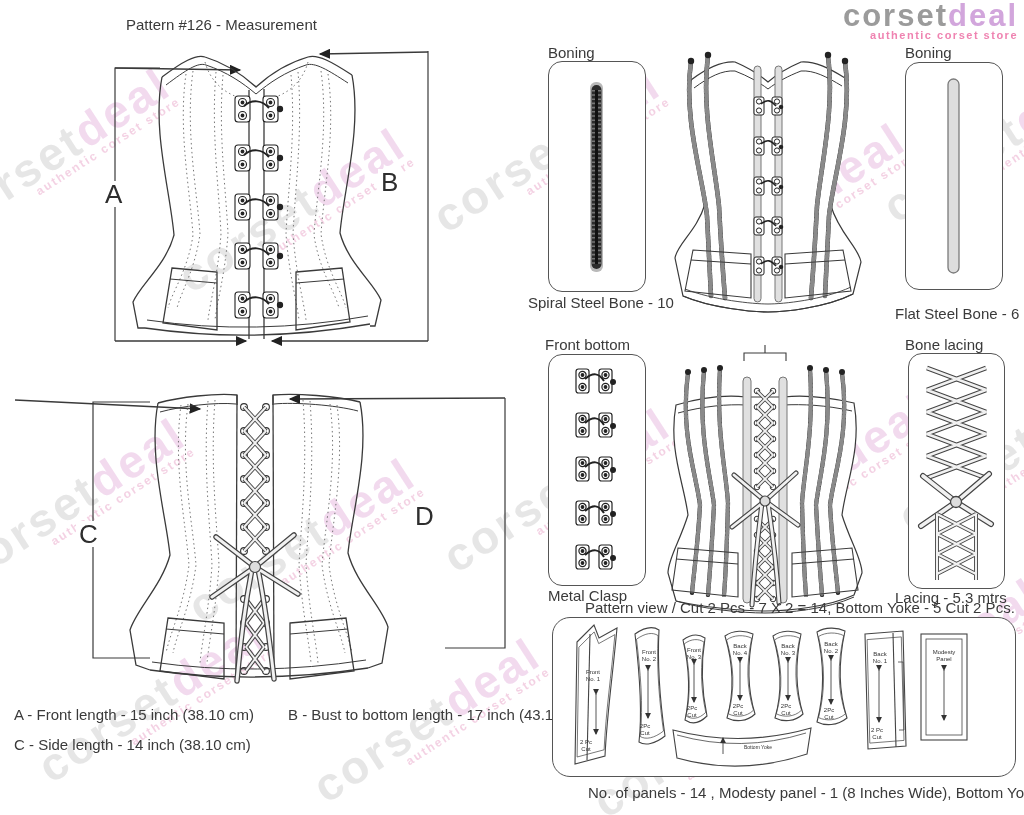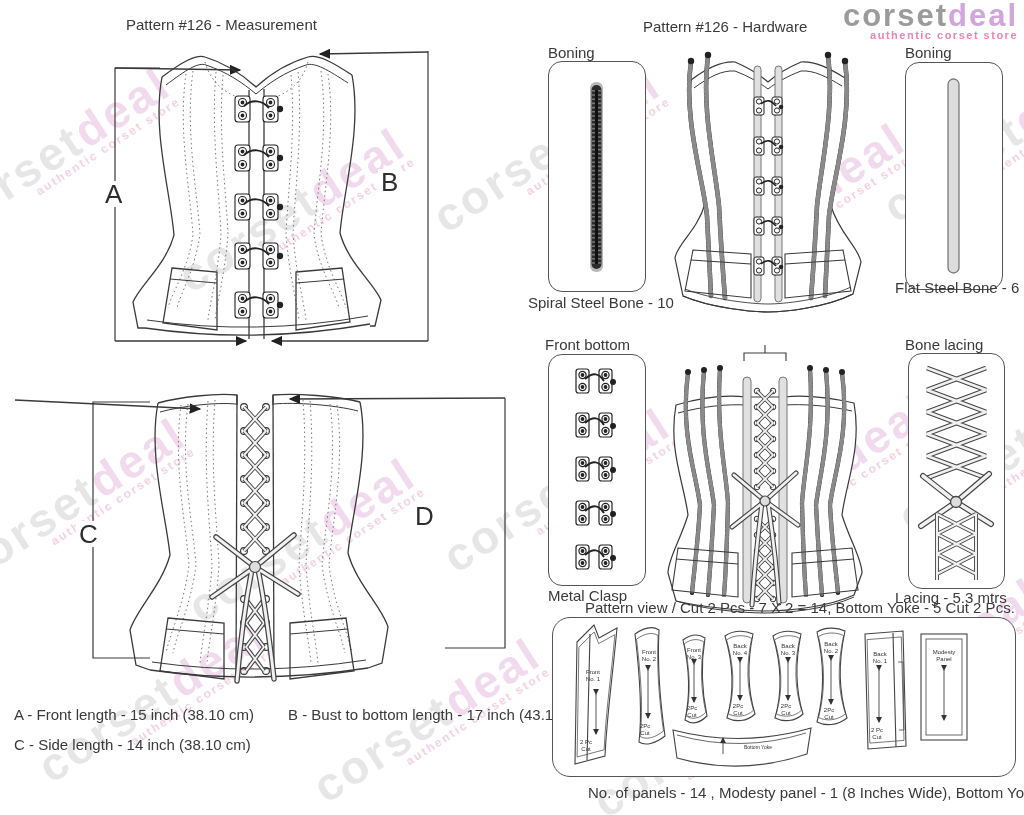--- a/index.html
+++ b/index.html
@@ -87,21 +87,20 @@
       <span class="wm-brand"><span class="wm-g">corset</span><span class="wm-p">deal</span></span>
       <span class="wm-tag">authentic corset store</span>
     </div>
 
   <div id="logo">
     <span class="logo-brand"><span class="logo-g">corset</span><span class="logo-p">deal</span></span>
     <span class="logo-tag">authentic corset store</span>
   </div>
 
   <div class="abs lbl ctr" style="left:126px;top:16px;width:260px">Pattern #126 -  Measurement</div>
-  <div class="abs lbl ctr" style="left:643px;top:18px;width:260px">Pattern #126 -  Hardware</div>
 
   <svg class="abs" style="left:0;top:40px" width="560" height="322" viewBox="0 0 560 322">
     <defs>
       <marker id="arF" markerWidth="10" markerHeight="8" refX="8" refY="4" orient="auto">
           <path d="M0 0 L9 4 L0 8 Z" fill="#222"></path>
         </marker>
     </defs>
     <g stroke="#3a3a3a" fill="none" stroke-width="1.3">
 
       <polyline points="160,28 115,28 115,301" stroke-width="1.2"></polyline>
@@ -314,21 +313,21 @@
     </svg>
   </div>
   <div class="abs lbl ctr" style="left:528px;top:294px;width:140px">Spiral Steel Bone - 10</div>
 
   <div class="abs lbl ctr" style="left:905px;top:44px;width:96px">Boning</div>
   <div class="hbox" style="left:905px;top:62px;width:96px;height:226px">
     <svg width="96" height="226" viewBox="0 0 96 226">
       <rect x="42" y="16" width="11" height="194" rx="5.5" fill="#ddd" stroke="#7a7a7a" stroke-width="1.3"></rect>
     </svg>
   </div>
-  <div class="abs lbl ctr" style="left:895px;top:279px;width:120px">Flat Steel Bone - 6</div>
+  <div class="abs lbl ctr" style="left:895px;top:305px;width:120px">Flat Steel Bone - 6</div>
 
   <svg class="abs" style="left:663px;top:48px" width="210" height="272" viewBox="0 0 210 272">
     <g stroke="#3a3a3a" fill="#fff" stroke-width="1.2">
       <path d="M28 32 C44 20 58 13 72 14 C86 20 97 27 105 34 C113 27 124 20 138 14 C152 13 166 20 182 30 C190 80 172 120 168 158 C176 185 196 200 198 214 L190 246 C162 260 120 264 105 264 C90 264 48 260 20 248 L12 210 C14 196 34 183 42 156 C38 118 20 80 28 32 Z" fill="#fff"></path>
       <path d="M31 40 C46 29 59 22 72 23 C85 28 96 34 105 41 C114 34 125 28 138 23 C151 22 164 29 179 38" fill="none" stroke-width="1"></path>
     </g>
 
     <g fill="none" stroke-linecap="round">
       <g stroke="#2e2e2e" stroke-width="4.5">
         <path d="M45 8 C38 60 52 118 56 158 C58 198 60 225 62 250"></path>

